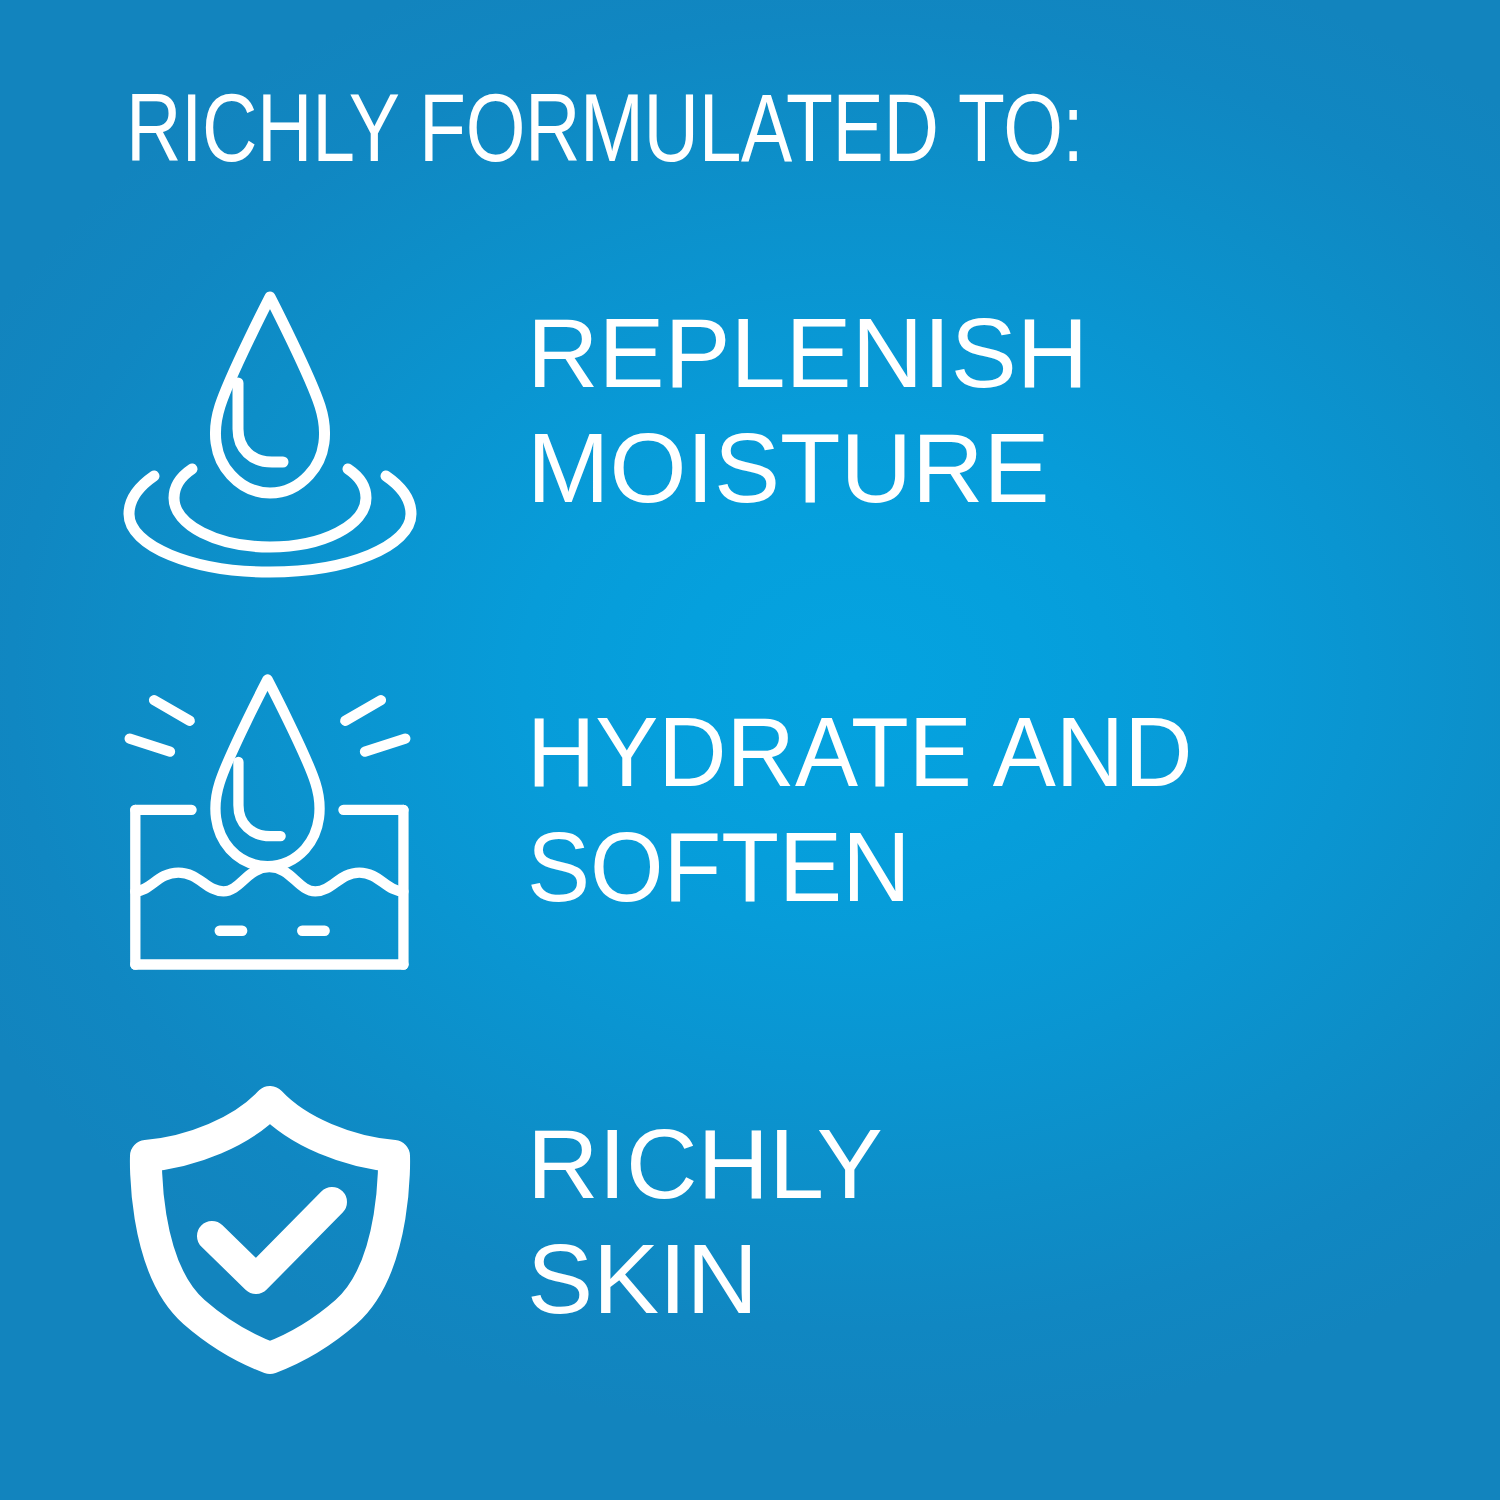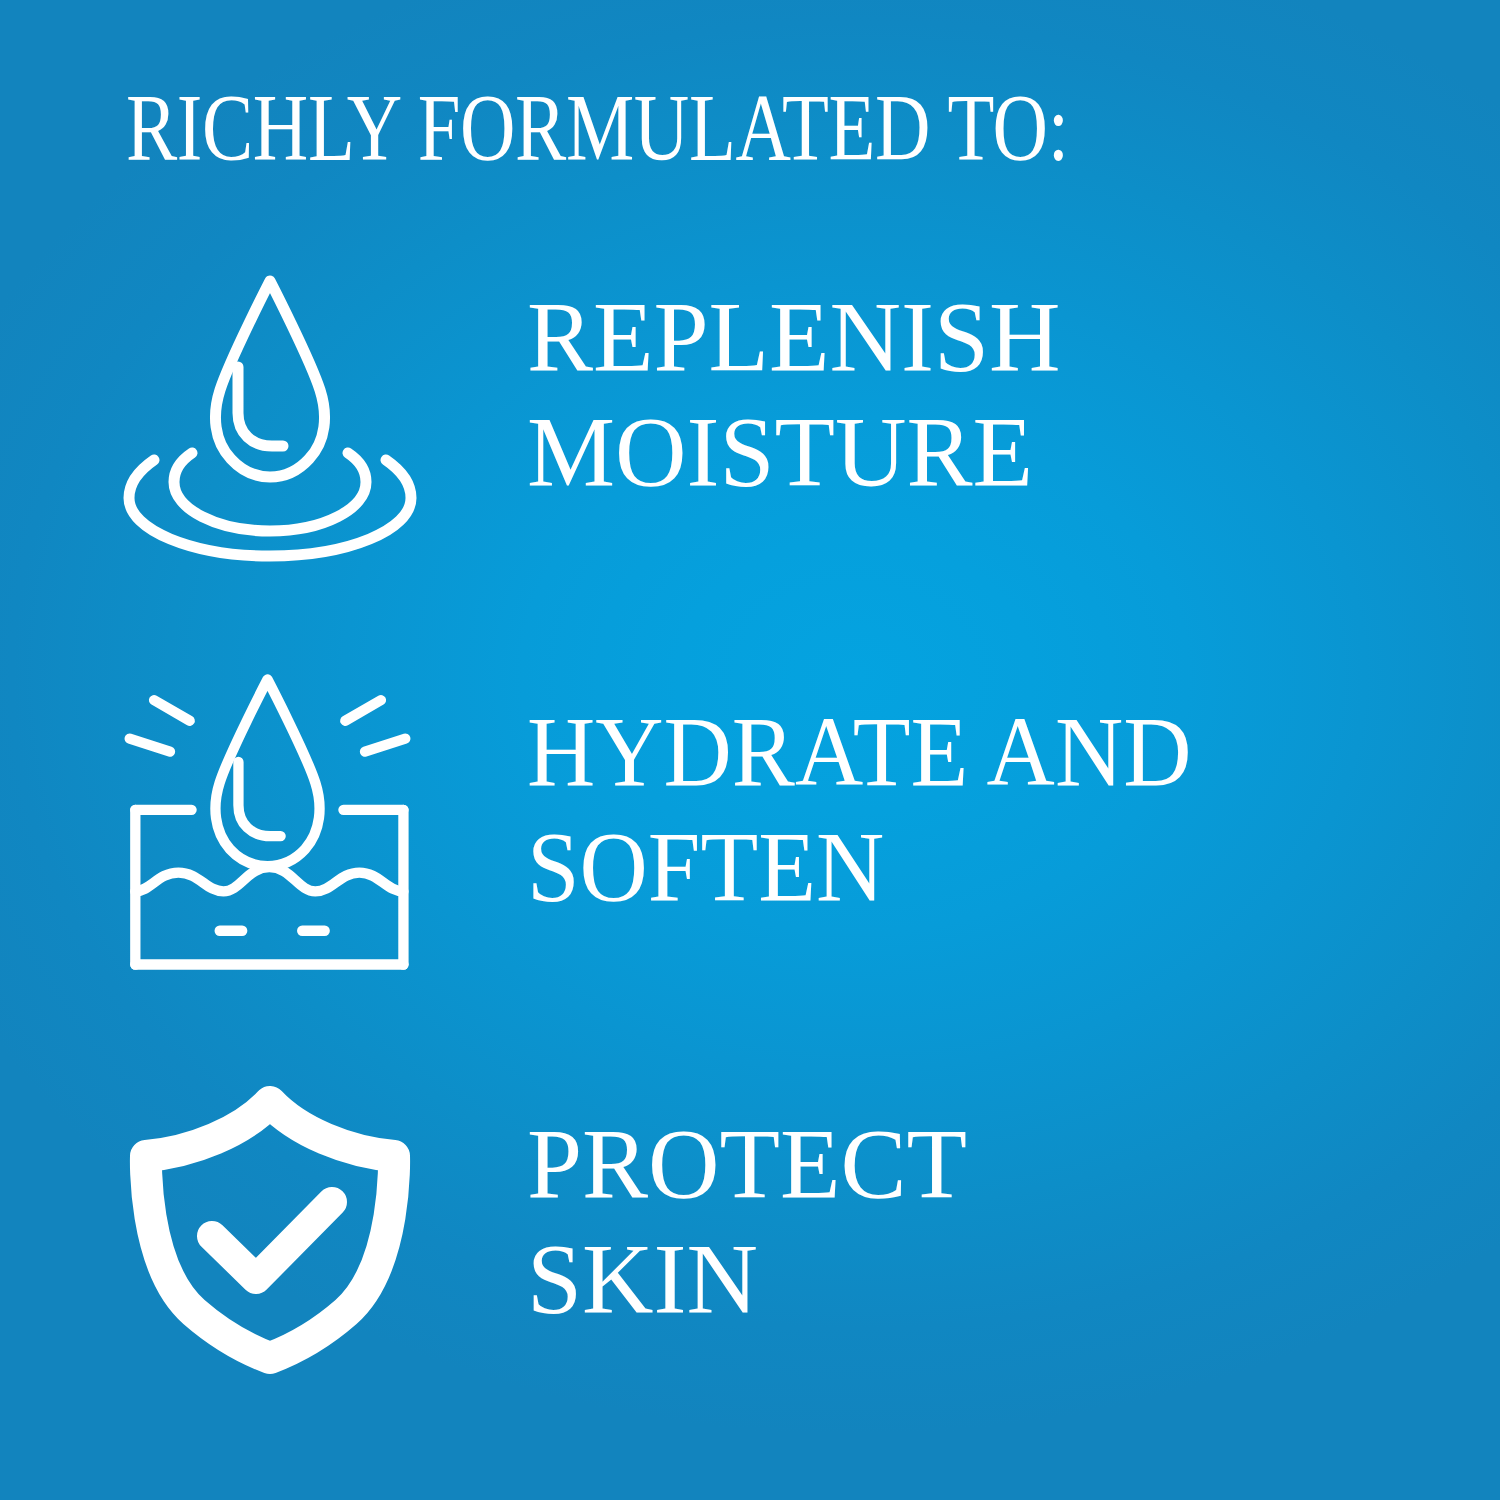--- a/index.html
+++ b/index.html
@@ -22,21 +22,20 @@
         #0a95d1 52%,
         #0d8ec8 70%,
         #1087c2 86%,
         #1284be 100%);
   }
 
   #stage {
     position:relative;
     width:1500px;
     height:1120px;
-    font-family:Liberation Serif, serif;
   }
 
   
   .heading {
     position:absolute;
     left:126px;
     top:80px;
     width:1200px;
     color:#ffffff;
     font-size:96px;
@@ -48,21 +47,21 @@
     white-space:nowrap;
   }
 
   
   .row {
     position:absolute;
     left:0;
     width:1500px;
     height:330px;
   }
-  .row-1 { top:255px;padding-left:24px; }
+  .row-1 { top:271px;padding-left:24px; }
   .row-2 { top:672px; }
   .row-3 { top:1080px; }
 
   .icon-wrap {
     position:absolute;
     left:120px;
     top:0;
     width:310px;
     height:300px;
   }
@@ -192,17 +191,17 @@
                  C26 76 22 186 74 232
                  C106 260 134 272 150 278
                  C166 272 194 260 226 232
                  C278 186 274 76 274 76
                  C228 72 178 52 150 22 Z"></path>
 
         <path d="M92 156 L136 199 L212 122" stroke-width="30"></path>
       </svg>
     </div>
 
-    <div class="label">PROTECT
+    <div class="label">RICHLY
 SKIN</div>
   </div>
 
 </div>
 
 </body></html>

